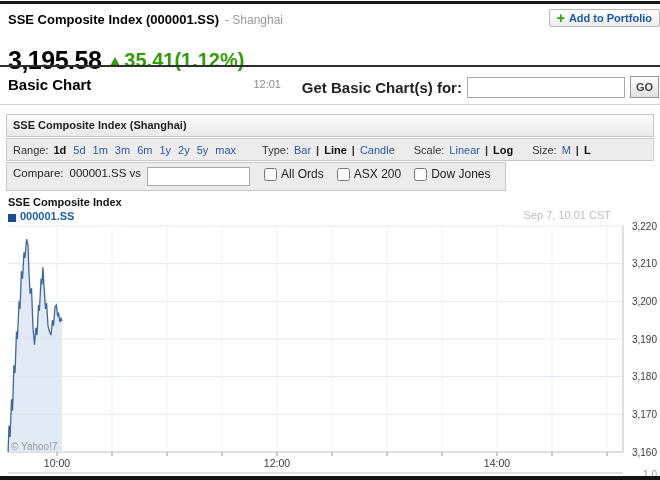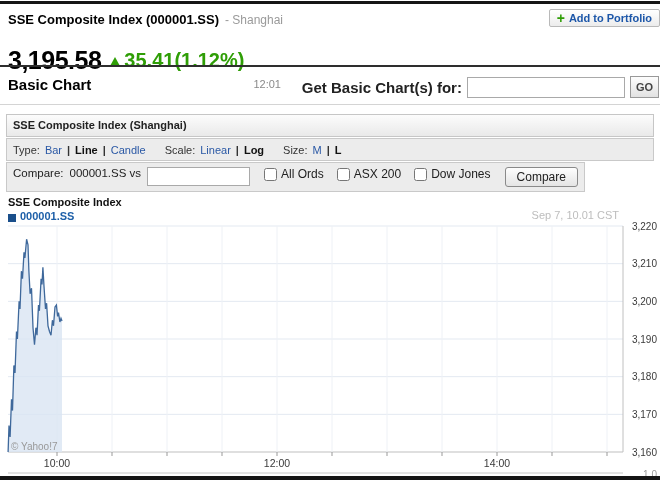--- a/index.html
+++ b/index.html
@@ -52,21 +52,21 @@
            margin-top:1px;padding:4px 6px;gap:6px;}
   .cmp-label,.cmp-sym{color:#222;font-size:11.5px;}
   .cmp-input{width:95px;height:15px;border:1px solid #a9a9a9;font-size:11px;padding:1px 3px;margin-right:8px;}
   .checks{display:flex;align-items:center;gap:13px;margin-right:8px;}
   .chk{display:flex;align-items:center;gap:4px;font-size:12px;color:#222;cursor:pointer;}
   .chk input{margin:0;width:13px;height:13px;}
   .cmp-btn{border:1px solid #8a8a8a;border-radius:3px;background:linear-gradient(#fefefe,#e4e4e4);
            font-family:inherit;font-size:12px;color:#222;padding:2px 11px;cursor:pointer;}
 
   
-  .chart-head{position:absolute;top:196px;left:0;right:4px;padding-left:8px;}
+  .chart-head{position:absolute;top:196px;left:0;right:12px;padding-left:8px;}
   .ch-title{font-size:11px;font-weight:bold;color:#111;}
   .ch-legendrow{display:flex;align-items:flex-end;margin-top:2px;}
   .lg-sq{width:8px;height:8px;background:var(--legend-marker);display:inline-block;margin-right:4px;}
   .lg-txt{font-size:11px;font-weight:bold;color:var(--legend-blue);}
   .ch-ts{position:absolute;right:37px;top:13px;font-size:11px;color:#bdbdbd;}
 
   .chart-svg{position:absolute;top:215px;left:0;}
   .chart-svg text{font-family:"Liberation Sans",sans-serif;}
 </style>
 </head>
@@ -99,20 +99,24 @@
       <input class="bc-input" value="" style="">
       <button class="go">GO</button>
     </div>
   </div>
 
   <div class="rule-light"></div>
 
   <div class="module">
     <div class="mod-title">SSE Composite Index (Shanghai)</div>
     <div class="ctl-bar">
+      <div class="ctl">
+        <span class="ctl-label">Range:</span>
+        <span class="opts opts-gap"><span class="opt sel">1d</span><span class="opt lnk">5d</span><span class="opt lnk">1m</span><span class="opt lnk">3m</span><span class="opt lnk">6m</span><span class="opt lnk">1y</span><span class="opt lnk">2y</span><span class="opt lnk">5y</span><span class="opt lnk">max</span></span>
+      </div>
       <div class="ctl">
         <span class="ctl-label">Type:</span>
         <span class="opts"><span class="opt lnk">Bar</span><span class="sep">|</span><span class="opt sel">Line</span><span class="sep">|</span><span class="opt lnk">Candle</span></span>
       </div>
       <div class="ctl">
         <span class="ctl-label">Scale:</span>
         <span class="opts"><span class="opt lnk">Linear</span><span class="sep">|</span><span class="opt sel">Log</span></span>
       </div>
       <div class="ctl">
         <span class="ctl-label">Size:</span>
@@ -130,21 +134,20 @@
           </label>
           <label class="chk">
             <input type="checkbox" style="">
             <span>ASX 200</span>
           </label>
           <label class="chk">
             <input type="checkbox" style="">
             <span>Dow Jones</span>
           </label>
         </span>
-      <button class="cmp-btn">Compare</button>
     </div>
   </div>
 
   <div class="chart-head">
     <div class="ch-title">SSE Composite Index</div>
     <div class="ch-legendrow">
       <span class="lg-sq"></span>
       <span class="lg-txt">000001.SS</span>
     </div>
     <span class="ch-ts">Sep 7, 10.01 CST</span>

